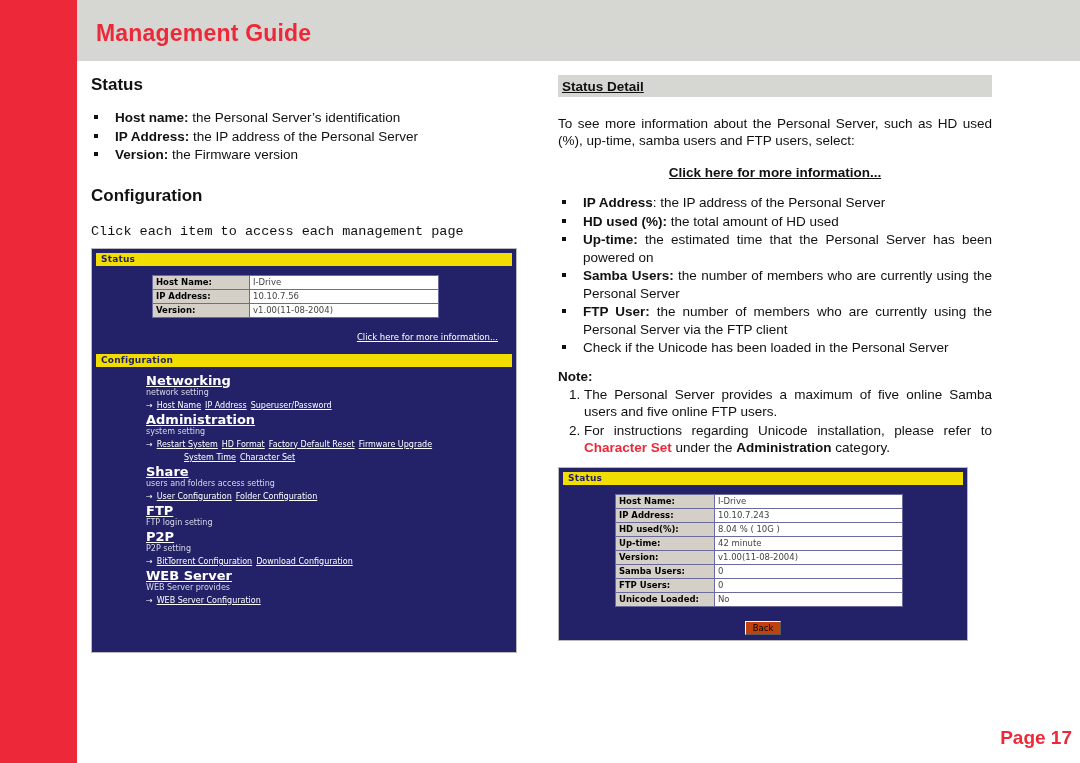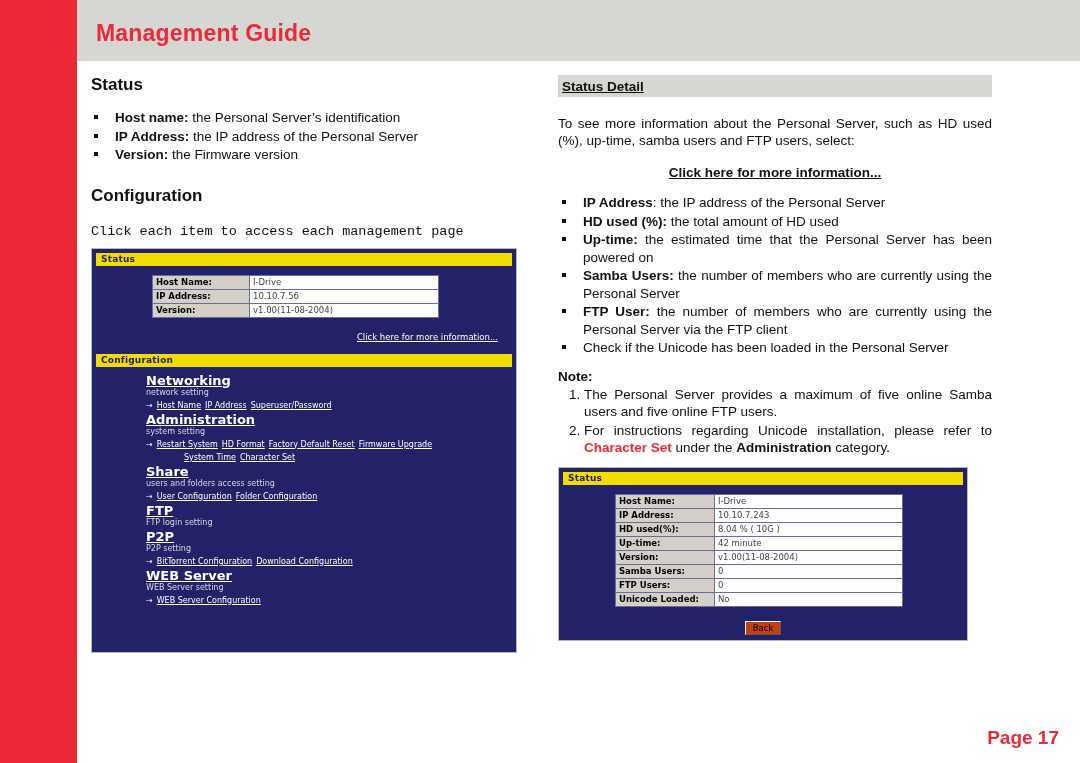--- a/index.html
+++ b/index.html
@@ -231,21 +231,21 @@
     border-right: 1px solid #5a5a5a;
     border-bottom: 1px solid #5a5a5a;
     font-size: 8.5px;
     color: #000;
     padding: 1px 7px;
     line-height: 10px;
     font-family: "DejaVu Sans", sans-serif;
   }
   .footer-page {
     position: absolute;
-    right: 21px; bottom: 14px;
+    right: 8px; bottom: 14px;
     font-size: 19px;
     font-weight: bold;
     color: #ED2939;
   }
 </style>
 </head>
 <body>
 
 <div class="red-rail"></div>
 <div class="header-bar"></div>
@@ -316,21 +316,21 @@
       </div>
 
       <div class="cfg-group">
         <div class="cfg-head">P2P</div>
         <div class="cfg-desc">P2P setting</div>
         <div class="cfg-links"><span class="arrow">→</span><span class="lk">BitTorrent Configuration</span><span class="lk">Download Configuration</span></div>
       </div>
 
       <div class="cfg-group">
         <div class="cfg-head">WEB Server</div>
-        <div class="cfg-desc">WEB Server setting</div>
+        <div class="cfg-desc">WEB Server provides</div>
         <div class="cfg-links"><span class="arrow">→</span><span class="lk">WEB Server Configuration</span></div>
       </div>
 
     </div>
   </div>
 </div>
 
 <div class="col-right">
 
   <div class="sec-band">

